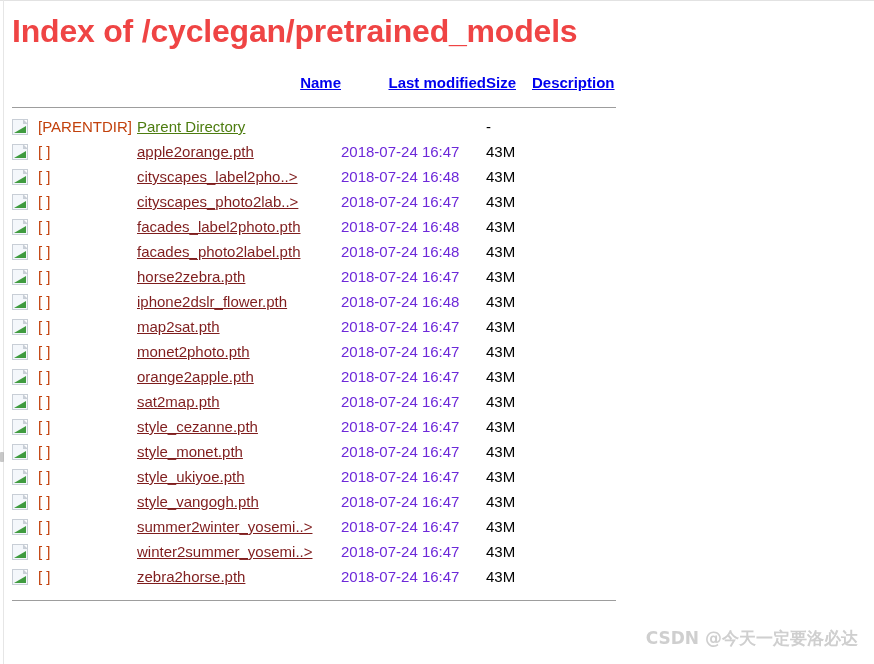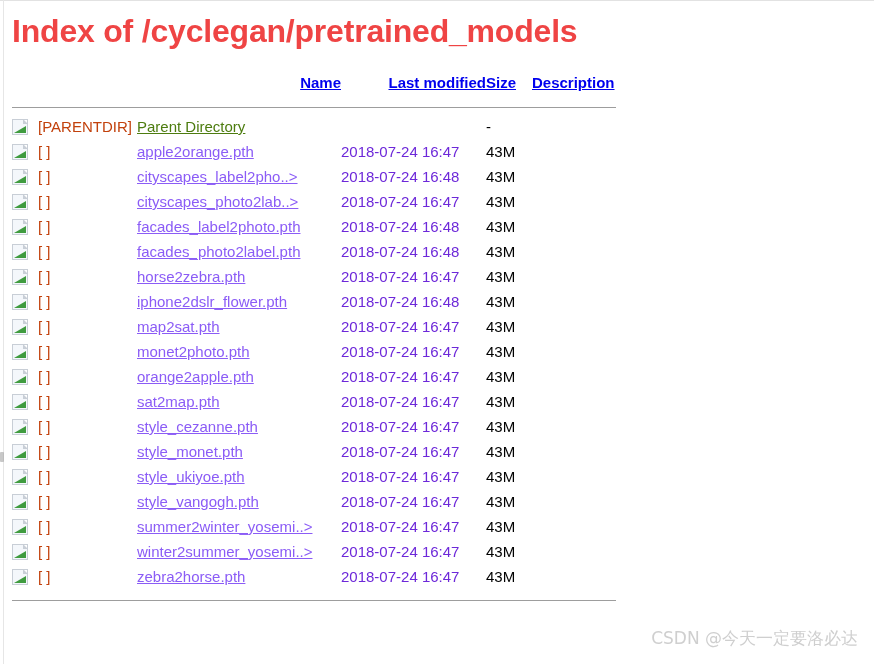--- a/index.html
+++ b/index.html
@@ -153,21 +153,21 @@
     border-width: 0 0 7px 12px;
     border-color: transparent transparent #3f9b3f transparent;
   }
 
   .type-label {
     color: #c2410c;
     padding-left: 2px;
   }
 
   .name-cell a {
-    color: #8b5cf6;
+    color: #7f1d1d;
     text-decoration: underline;
     cursor: pointer;
   }
   .name-cell a.visited {
     color: #4d7c0f;
   }
 
   .date-cell {
     text-align: left;
     padding-left: 4px;
@@ -181,20 +181,21 @@
 
   
   .watermark {
     position: absolute;
     right: 16px;
     bottom: 14px;
     font-size: 17px;
     color: #cfcfcf;
     white-space: nowrap;
     font-family: "DejaVu Sans", sans-serif;
+    font-weight: bold;
   }
 </style>
 </head>
 <body>
 
 <div class="edge-top"></div>
 <div class="edge-left"></div>
 <div class="scroll-nub"></div>
 
 <div class="page">

